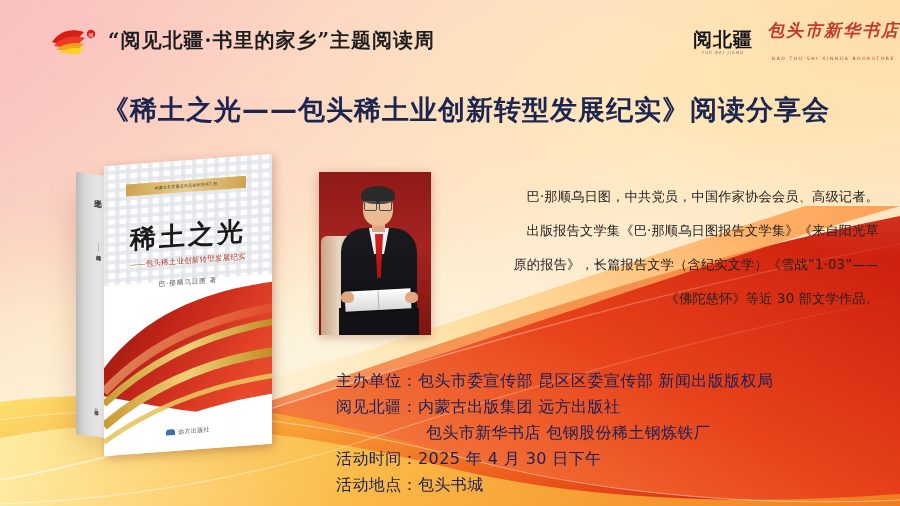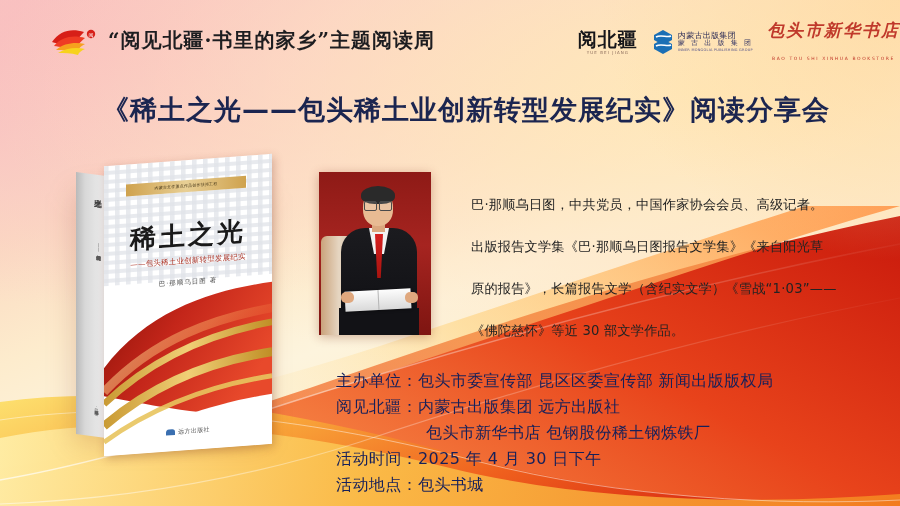--- a/index.html
+++ b/index.html
@@ -161,21 +161,21 @@
   .ph-book:after{content:"";position:absolute;left:50%;top:0;width:1px;height:20px;background:#b5b5b5;}
   .ph-hand-l{position:absolute;left:22px;top:120px;width:13px;height:11px;background:#e0a87e;border-radius:5px;}
   .ph-hand-r{position:absolute;left:86px;top:120px;width:13px;height:11px;background:#e0a87e;border-radius:5px;}
   .ph-lap{position:absolute;left:20px;top:136px;width:80px;height:28px;background:#121216;}
 
   
   .bio{
     position:absolute;left:459px;top:178px;width:424px;
     font-size:13.2px;line-height:30px;color:#232323;letter-spacing:.2px;
   }
-  .bio p{margin:12px;white-space:nowrap;}
+  .bio p{margin:4px;white-space:nowrap;text-align:right;}
 
   
   .info{
     position:absolute;left:336px;top:368px;width:560px;
     font-size:16px;line-height:26px;color:#16205a;letter-spacing:.4px;
   }
   .info div{white-space:nowrap;}
   .info .indent{padding-left:90px;}
 </style>
 </head>
@@ -248,33 +248,20 @@
 
     <div class="head-title">“阅见北疆·书里的家乡”主题阅读周</div>
 
     <div class="logos">
 
       <div class="logo logo-yuebeijiang">
         <span class="lbj-cn">阅北疆</span>
         <span class="lbj-en">YUE BEI JIANG</span>
       </div>
 
-      <div class="logo logo-img">
-        <svg class="img-mark" viewBox="0 0 22 26">
-          <path d="M11,1 L20,6 L20,11 L11,16 L2,11 L2,6 Z" fill="#1b6fb5"></path>
-          <path d="M11,10 L20,15 L20,20 L11,25 L2,20 L2,15 Z" fill="#1b6fb5"></path>
-          <path d="M4,8 C9,5 15,9 19,7" stroke="#ffffff" stroke-width="1.6" fill="none"></path>
-          <path d="M4,17 C9,14 15,18 19,16" stroke="#ffffff" stroke-width="1.6" fill="none"></path>
-        </svg>
-        <span class="img-txt">
-          <span class="img-cn">内蒙古出版集团</span>
-          <span class="img-cn2">蒙 古 出 版 集 团</span>
-          <span class="img-en">INNER MONGOLIA PUBLISHING GROUP</span>
-        </span>
-      </div>
 
       <div class="logo logo-xinhua">
         <span class="xh-cn">包头市新华书店</span>
         <span class="xh-en">BAO TOU SHI XINHUA BOOKSTORE</span>
       </div>
 
     </div>
   </div>
 
   <div class="main-title">《稀土之光——包头稀土业创新转型发展纪实》阅读分享会</div>

